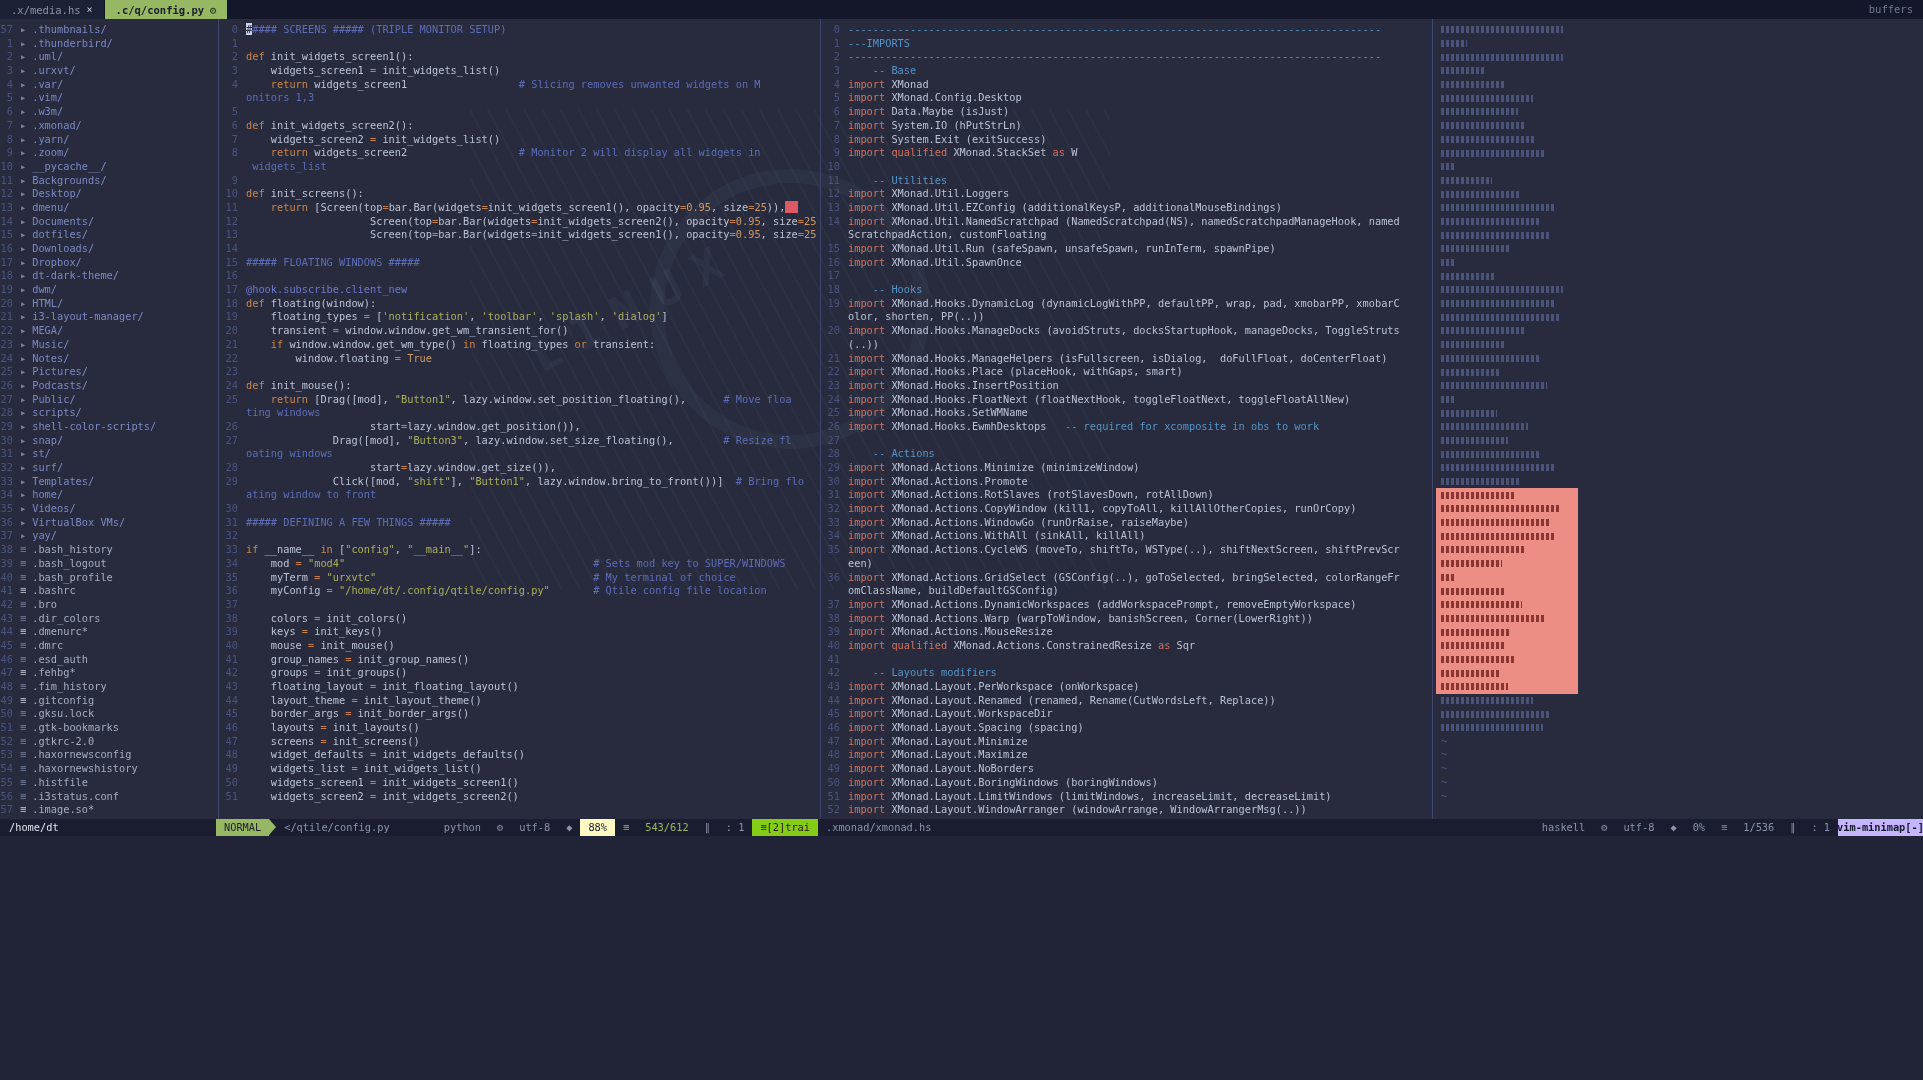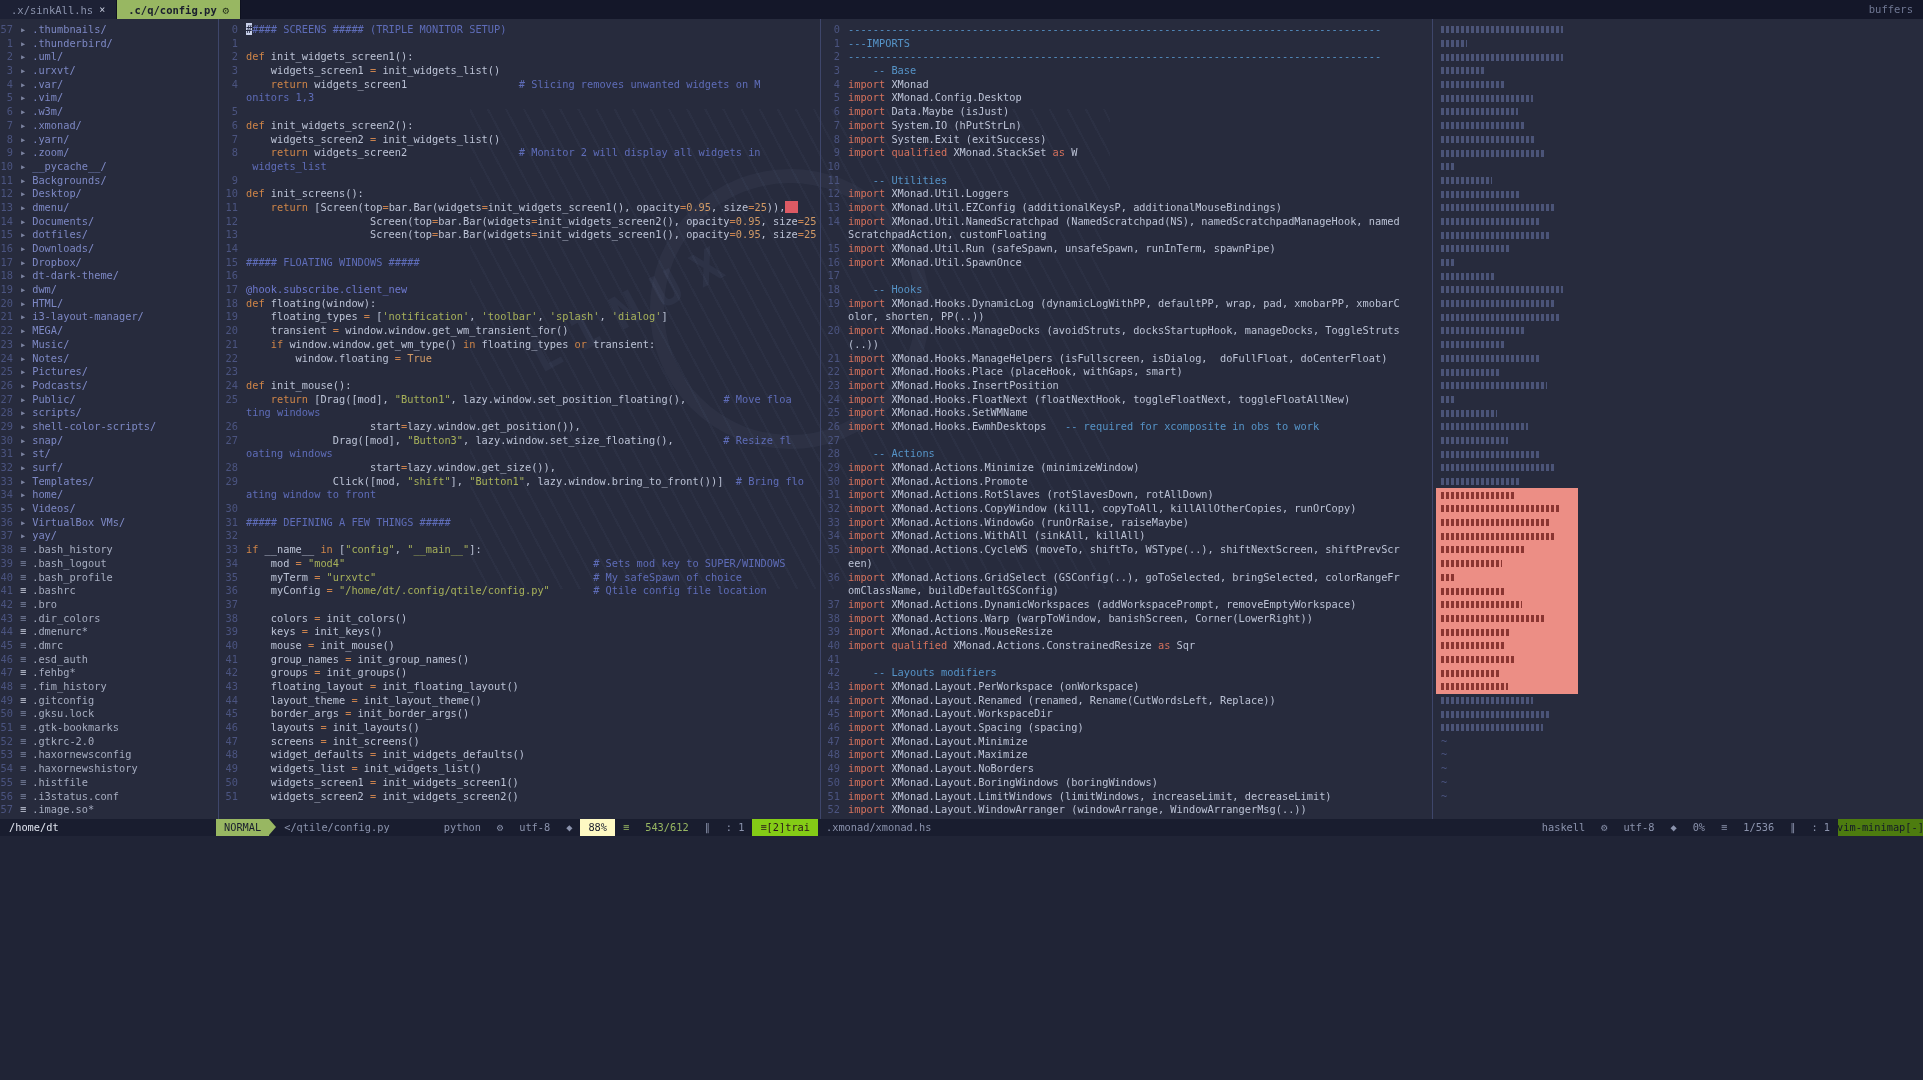--- a/index.html
+++ b/index.html
@@ -67,41 +67,41 @@
   .mm-bar{height:7px;background-image:repeating-linear-gradient(90deg,#4b5478 0 3px,transparent 3px 5px)}
   .mm-row.hl .mm-bar{background-image:repeating-linear-gradient(90deg,#8a3531 0 3px,transparent 3px 5px)}
   .mm-tilde{height:13.7px;line-height:13.7px;font-size:10.3px;color:#4b5480;padding-left:5px}
 
   
   .statusrow{height:17px;flex:none;display:flex;font-size:10.3px;line-height:17px;white-space:pre}
   .st{display:flex;background:#191d2f;color:#9aa1ba;overflow:hidden}
   .st-nt{width:216px;flex:none;padding-left:9px;color:#dfe3ee}
   .st-cfg{width:602px;flex:none}
   .st-xm{width:1020px;flex:none}
-  .st-mm{width:85px;flex:none;background:#4d7c0f;color:#14172a;justify-content:center;font-weight:normal}
+  .st-mm{width:85px;flex:none;background:#c4b5fd;color:#14172a;justify-content:center;font-weight:bold}
   .seg{padding:0 8px;display:flex;align-items:center}
   .seg.mode{background:#98b762;color:#1a1e2e;font-weight:normal}
   .arr{width:0;height:0;border-top:8.5px solid transparent;border-bottom:8.5px solid transparent;border-left:7px solid #98b762}
   .seg.pct{background:#fef9c3;color:#1a1e2e}
   .seg.pos{color:#98b762}
   .seg.dim{color:#8b93ad}
   .seg.warn{background:#84cc16;color:#2a151a;font-weight:normal}
   .spacer{flex:1}
 
   .bottomfill{flex:1;background:#202436}
 </style>
 </head>
 <body>
 
 <div class="screen">
 
 
   <div class="tabbar">
     <div class="tab">
-      <span>.x/sinkAll.hs</span>
+      <span>.x/media.hs</span>
       <span class="close">×</span>
     </div>
     <div class="tab active">
       <span>.c/q/config.py</span>
       <span class="tabicon">⚙</span>
     </div>
     <div class="right">buffers</div>
   </div>
 
   <div class="main">
@@ -204,21 +204,21 @@
         <div class="row"><span class="ln">27</span><span class="codetxt">              Drag([mod], <span class="str">"Button3"</span>, lazy.window.set_size_floating(),        <span class="com"># Resize fl</span></span></div>
         <div class="row"><span class="ln"></span><span class="codetxt"><span class="com">oating windows</span></span></div>
         <div class="row"><span class="ln">28</span><span class="codetxt">                    start<span class="op">=</span>lazy.window.get_size()),</span></div>
         <div class="row"><span class="ln">29</span><span class="codetxt">              Click([mod, <span class="str">"shift"</span>], <span class="str">"Button1"</span>, lazy.window.bring_to_front())]  <span class="com"># Bring flo</span></span></div>
         <div class="row"><span class="ln"></span><span class="codetxt"><span class="com">ating window to front</span></span></div>
         <div class="row"><span class="ln">30</span><span class="codetxt"></span></div>
         <div class="row"><span class="ln">31</span><span class="codetxt"><span class="com">##### DEFINING A FEW THINGS #####</span></span></div>
         <div class="row"><span class="ln">32</span><span class="codetxt"></span></div>
         <div class="row"><span class="ln">33</span><span class="codetxt"><span class="kw">if</span> __name__ <span class="kw">in</span> [<span class="str">"config"</span>, <span class="str">"__main__"</span>]:</span></div>
         <div class="row"><span class="ln">34</span><span class="codetxt">    mod <span class="op">=</span> <span class="str">"mod4"</span>                                        <span class="com"># Sets mod key to SUPER/WINDOWS</span></span></div>
-        <div class="row"><span class="ln">35</span><span class="codetxt">    myTerm <span class="op">=</span> <span class="str">"urxvtc"</span>                                   <span class="com"># My safeSpawn of choice</span></span></div>
+        <div class="row"><span class="ln">35</span><span class="codetxt">    myTerm <span class="op">=</span> <span class="str">"urxvtc"</span>                                   <span class="com"># My terminal of choice</span></span></div>
         <div class="row"><span class="ln">36</span><span class="codetxt">    myConfig <span class="op">=</span> <span class="str">"/home/dt/.config/qtile/config.py"</span>       <span class="com"># Qtile config file location</span></span></div>
         <div class="row"><span class="ln">37</span><span class="codetxt"></span></div>
         <div class="row"><span class="ln">38</span><span class="codetxt">    colors <span class="op">=</span> init_colors()</span></div>
         <div class="row"><span class="ln">39</span><span class="codetxt">    keys <span class="op">=</span> init_keys()</span></div>
         <div class="row"><span class="ln">40</span><span class="codetxt">    mouse <span class="op">=</span> init_mouse()</span></div>
         <div class="row"><span class="ln">41</span><span class="codetxt">    group_names <span class="op">=</span> init_group_names()</span></div>
         <div class="row"><span class="ln">42</span><span class="codetxt">    groups <span class="op">=</span> init_groups()</span></div>
         <div class="row"><span class="ln">43</span><span class="codetxt">    floating_layout <span class="op">=</span> init_floating_layout()</span></div>
         <div class="row"><span class="ln">44</span><span class="codetxt">    layout_theme <span class="op">=</span> init_layout_theme()</span></div>
         <div class="row"><span class="ln">45</span><span class="codetxt">    border_args <span class="op">=</span> init_border_args()</span></div>

